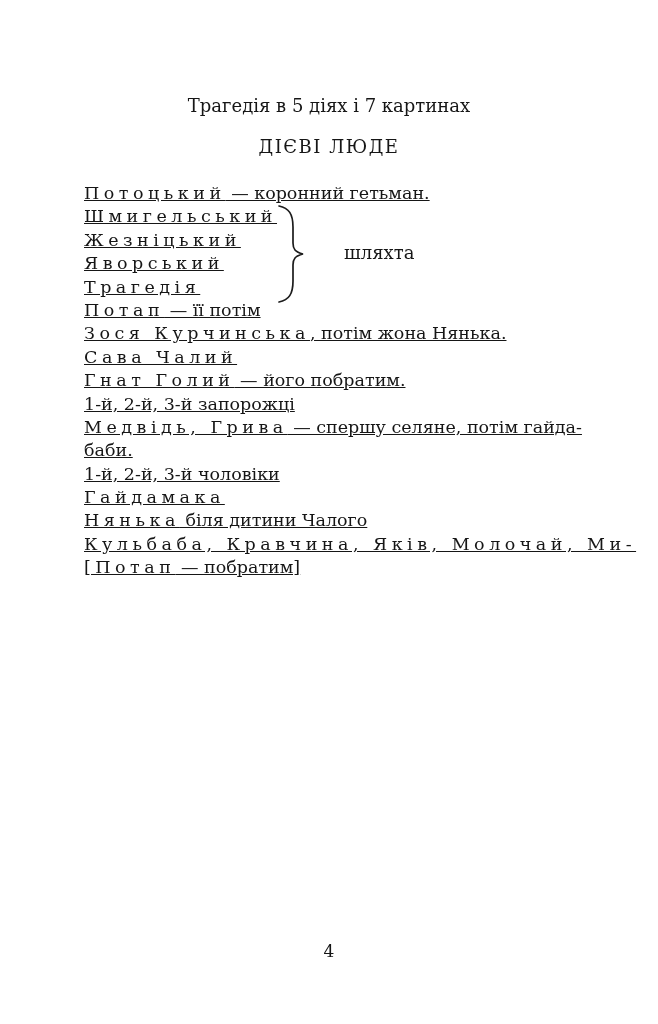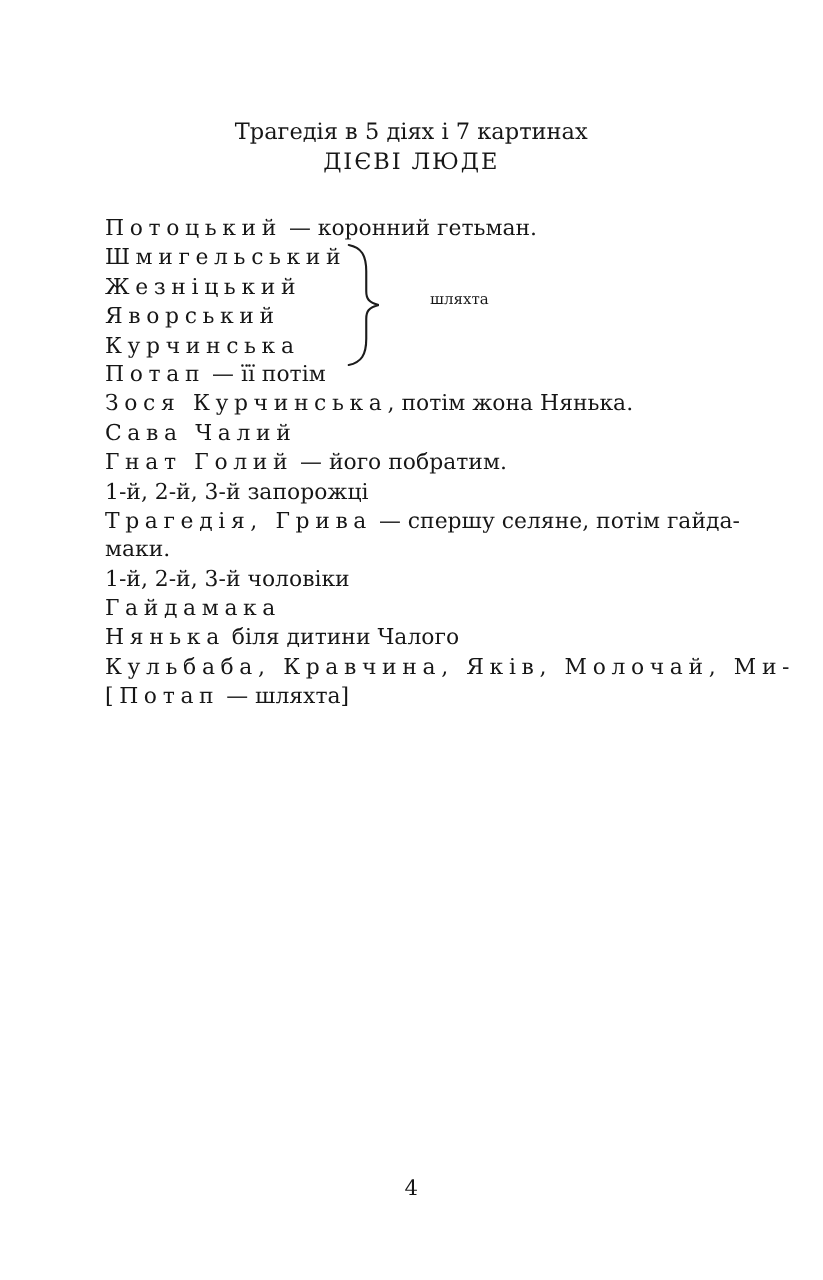--- a/index.html
+++ b/index.html
@@ -16,27 +16,29 @@
     position: absolute;
     top: 94px;
     left: 0;
     width: 100%;
     text-align: center;
     line-height: 24px;
     font-size: 18px;
   }
   .heading {
     letter-spacing: 1.5px;
+    margin-top: 17px;
   }
   .cast {
     position: absolute;
     left: 84px;
-    top: 172px;
+    top: 182px;
     width: 540px;
     font-size: 17.5px;
+    text-decoration: underline;
   }
   .line {
     line-height: 23.4px;
     height: 23.4px;
     white-space: nowrap;
   }
   .sp {
     letter-spacing: 4.5px;
   }
   .group {
@@ -46,21 +48,21 @@
     position: absolute;
     left: 192px;
     top: -1px;
     width: 30px;
     height: 100px;
   }
   .group-label {
     position: absolute;
     left: 260px;
     top: 37px;
-    font-size: 12px;
+    font-size: 18px;
   }
   .page-number {
     position: absolute;
     top: 941px;
     left: 0;
     width: 100%;
     text-align: center;
     font-size: 17px;
   }
 </style>
@@ -75,37 +77,37 @@
   </div>
 
   <div class="cast">
 
     <div class="line"><span class="sp">Потоцький</span><span> — коронний гетьман.</span></div>
 
     <div class="group">
       <div class="line"><span class="sp">Шмигельський</span></div>
       <div class="line"><span class="sp">Жезніцький</span></div>
       <div class="line"><span class="sp">Яворський</span></div>
-      <div class="line"><span class="sp">Курчинська</span></div>
+      <div class="line"><span class="sp">Трагедія</span></div>
       <svg class="brace" viewBox="0 0 30 100" xmlns="http://www.w3.org/2000/svg">
         <path d="M 3,2 C 13,4 17,10 17,23 L 17,39 C 17,45 19,48 27,50 C 19,52 17,55 17,61 L 17,77 C 17,90 13,96 3,98" fill="none" stroke="#1c1c1c" stroke-width="1.7" stroke-linecap="round"></path>
       </svg>
       <div class="group-label">шляхта</div>
     </div>
 
     <div class="line"><span class="sp">Потап</span><span> — її потім</span></div>
     <div class="line"><span class="sp">Зося Курчинська</span><span>, потім жона Нянька.</span></div>
     <div class="line"><span class="sp">Сава Чалий</span><span></span></div>
     <div class="line"><span class="sp">Гнат Голий</span><span> — його побратим.</span></div>
     <div class="line"><span class="sp"></span><span>1-й, 2-й, 3-й запорожці</span></div>
-    <div class="line"><span class="sp">Трагедія, Грива</span><span> — спершу селяне, потім гайда-</span></div>
-    <div class="line"><span class="sp"></span><span>маки.</span></div>
+    <div class="line"><span class="sp">Медвідь, Грива</span><span> — спершу селяне, потім гайда-</span></div>
+    <div class="line"><span class="sp"></span><span>баби.</span></div>
     <div class="line"><span class="sp"></span><span>1-й, 2-й, 3-й чоловіки</span></div>
     <div class="line"><span class="sp">Гайдамака</span><span></span></div>
     <div class="line"><span class="sp">Нянька</span><span> біля дитини Чалого</span></div>
     <div class="line"><span class="sp">Кульбаба, Кравчина, Яків, Молочай, Ми-</span><span></span></div>
-    <div class="line"><span class="sp">[Потап</span><span> — шляхта]</span></div>
+    <div class="line"><span class="sp">[Потап</span><span> — побратим]</span></div>
 
   </div>
 
   <div class="page-number">4</div>
 
 </div>
 
 </body></html>

